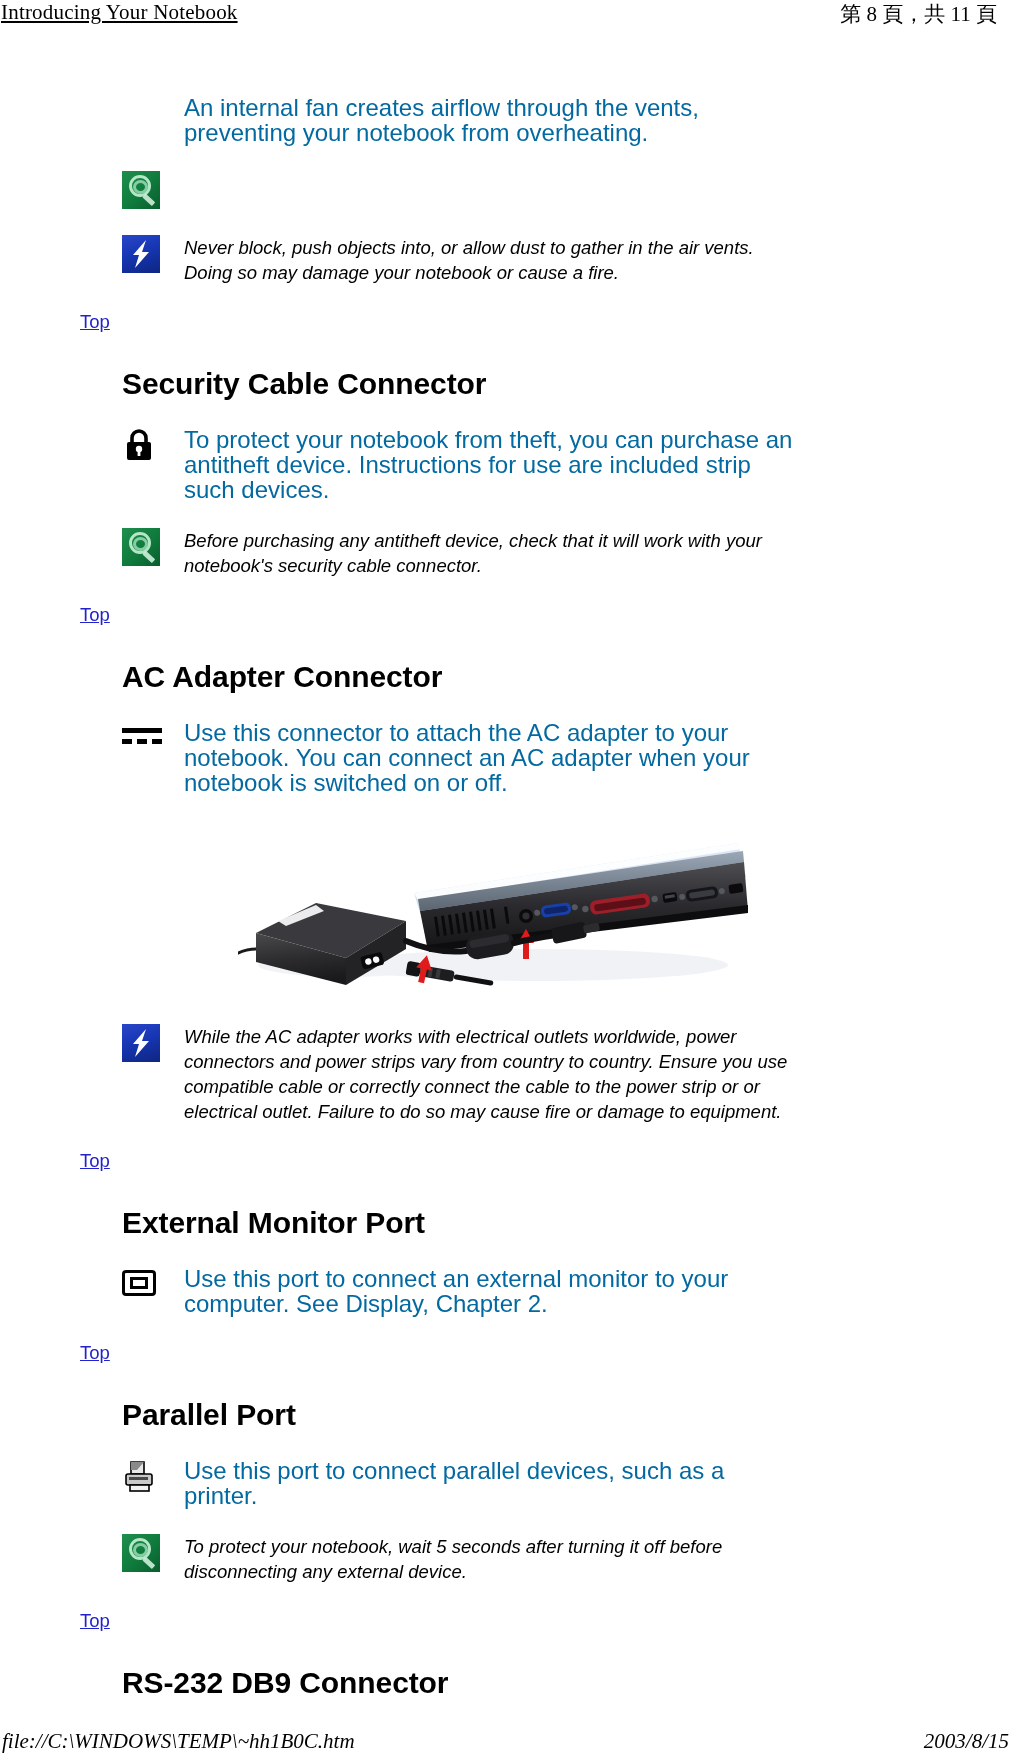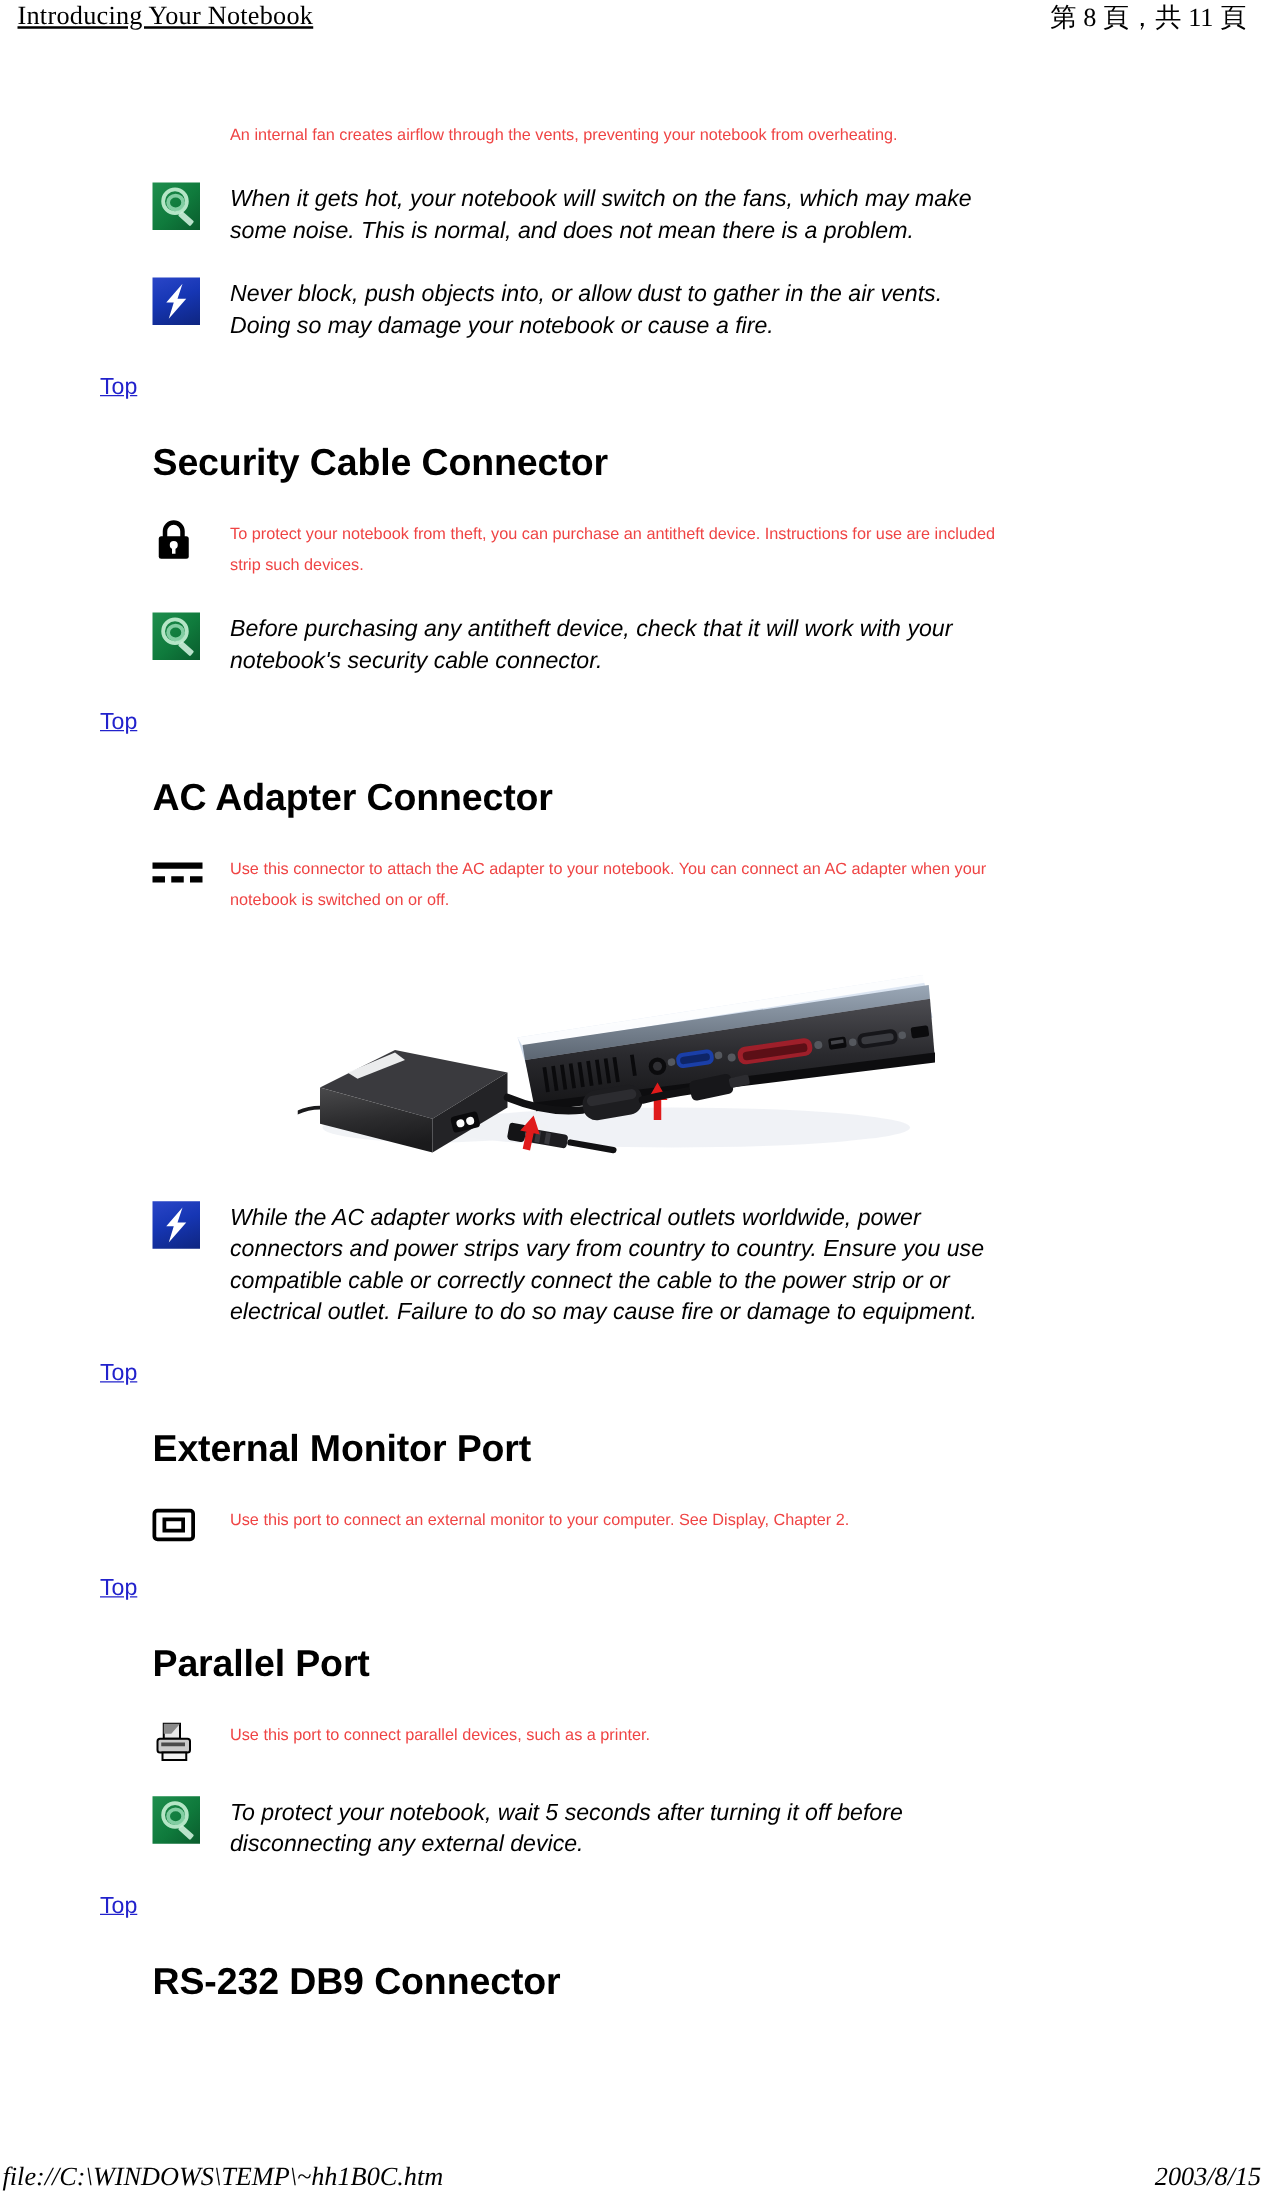--- a/index.html
+++ b/index.html
@@ -25,21 +25,21 @@
     height: 34px;
     display: flex;
     align-items: flex-start;
     justify-content: space-between;
   }
   .print-header-left {
     font-family: "Liberation Serif", serif;
     font-size: 21px;
     color: #000000;
     text-decoration: underline;
-    padding-left: 14px;
+    padding-left: 1px;
     letter-spacing: 0.2px;
     white-space: nowrap;
   }
   .print-header-right {
     font-family: "Liberation Serif", serif;
     font-size: 21px;
     color: #000000;
     padding-right: 16px;
     white-space: nowrap;
   }
@@ -65,23 +65,23 @@
     display: flex;
     justify-content: flex-start;
     align-items: flex-start;
   }
   .text-cell {
     flex: 1;
     padding-right: 210px;
   }
 
   .body-text {
-    font-size: 13px;
+    font-size: 24px;
     line-height: 25px;
-    color: #ef4444;
+    color: #0369a1;
   }
   .note-text {
     font-size: 18.5px;
     line-height: 25px;
     color: #000000;
     font-style: italic;
     font-weight: 500;
   }
   .heading {
     font-size: 30px;
@@ -248,23 +248,20 @@
 
     <div class="spacer-md"></div>
 
     <div class="block">
       <div class="icon-cell">
         <span class="icon-note">
           <span class="lens"></span>
             <span class="lens2"></span>
             <span class="handle"></span>
         </span>
-      </div>
-      <div class="text-cell">
-        <div class="note-text">When it gets hot, your notebook will switch on the fans, which may make some noise. This is normal, and does not mean there is a problem.</div>
       </div>
     </div>
 
     <div class="spacer-md"></div>
 
     <div class="block">
       <div class="icon-cell">
         <span class="icon-warn">
           <svg width="38" height="38" viewBox="0 0 38 38">
             <polygon points="24,5 11,20 17,20 13,33 27,17 20,17" fill="#ffffff"></polygon>

